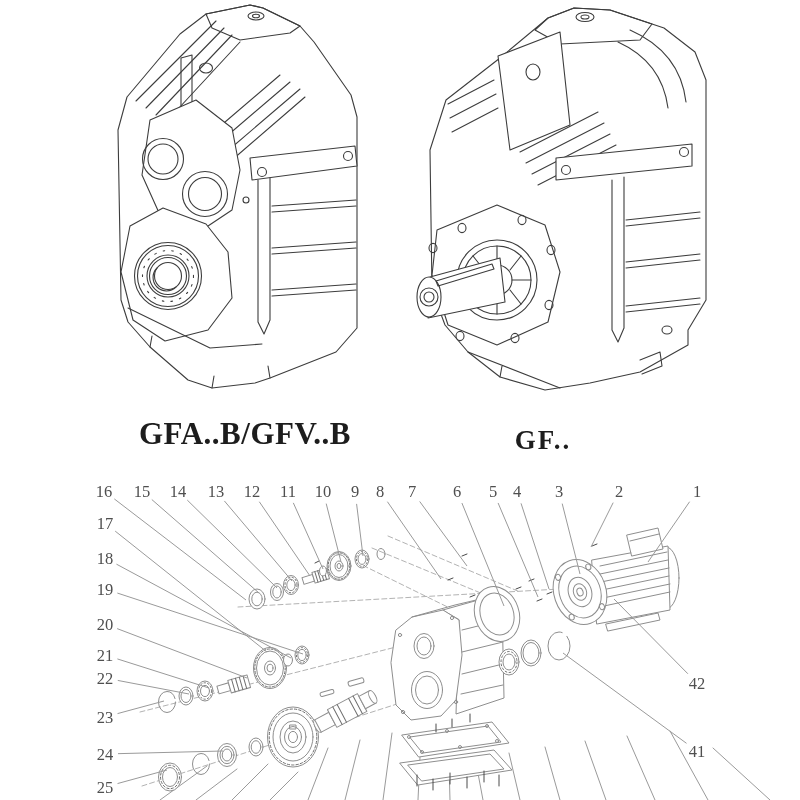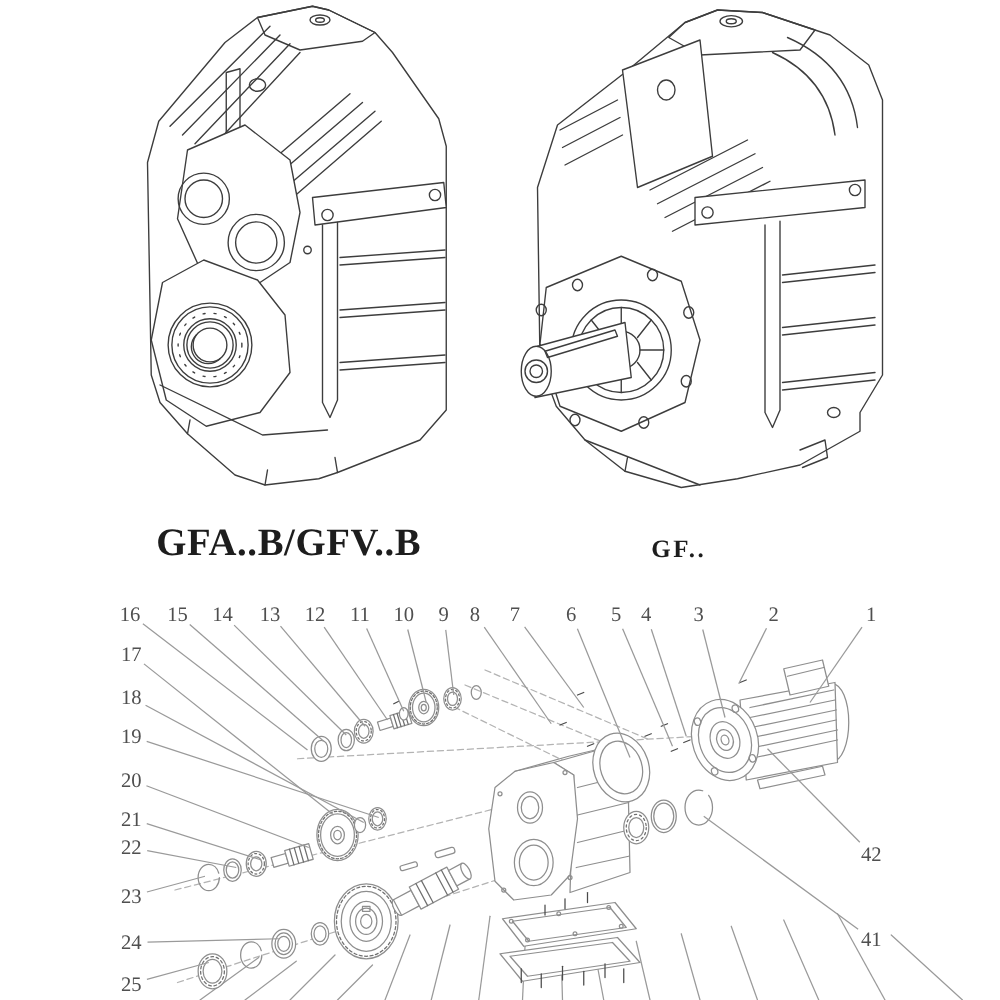--- a/index.html
+++ b/index.html
@@ -1,22 +1,22 @@
 <!DOCTYPE html>
 <html><head>
 <meta charset="utf-8">
 <style>
   html,body{margin:0;padding:0;background:#ffffff;}
   .page{position:relative;width:800px;height:800px;background:#ffffff;overflow:hidden;
         font-family:"Liberation Serif",serif;}
   .art{position:absolute;left:0;top:0;width:800px;height:800px;}
   .model-label{position:absolute;font-weight:700;color:#1d1d1d;white-space:nowrap;
         transform:translate(-50%,-50%);letter-spacing:.5px;}
-  .model-label.left{left:231px;top:434px;font-size:31px;}
-  .model-label.right{left:543px;top:440px;font-size:20px;letter-spacing:2px;}
+  .model-label.left{left:245px;top:434px;font-size:31px;}
+  .model-label.right{left:543px;top:440px;font-size:27px;letter-spacing:2px;}
   
   .fig path,.fig ellipse,.fig circle,.fig line,.fig rect,.fig polygon,.fig polyline{
         stroke:#3d3d3d;stroke-width:1.1;fill:none;stroke-linejoin:round;stroke-linecap:round;}
   .fig .solid{fill:#ffffff;}
   .ex path,.ex ellipse,.ex circle,.ex line,.ex rect,.ex polygon,.ex polyline{
         stroke:#8e8e8e;stroke-width:1;fill:none;stroke-linejoin:round;stroke-linecap:round;}
   .ex .solid{fill:#ffffff;}
   .ex .dash{stroke:#b3b3b3;stroke-dasharray:5 3;}
   .ex .tick{stroke:#6f6f6f;}
   .ex .dark{stroke:#4a4a4a;}

